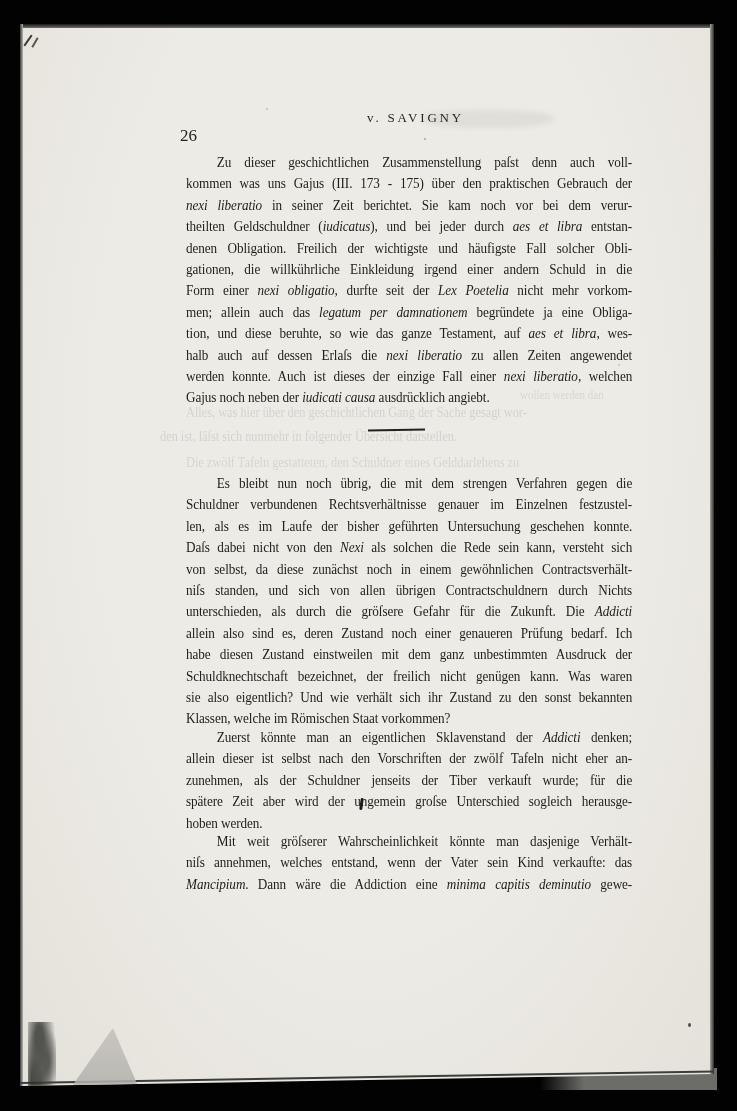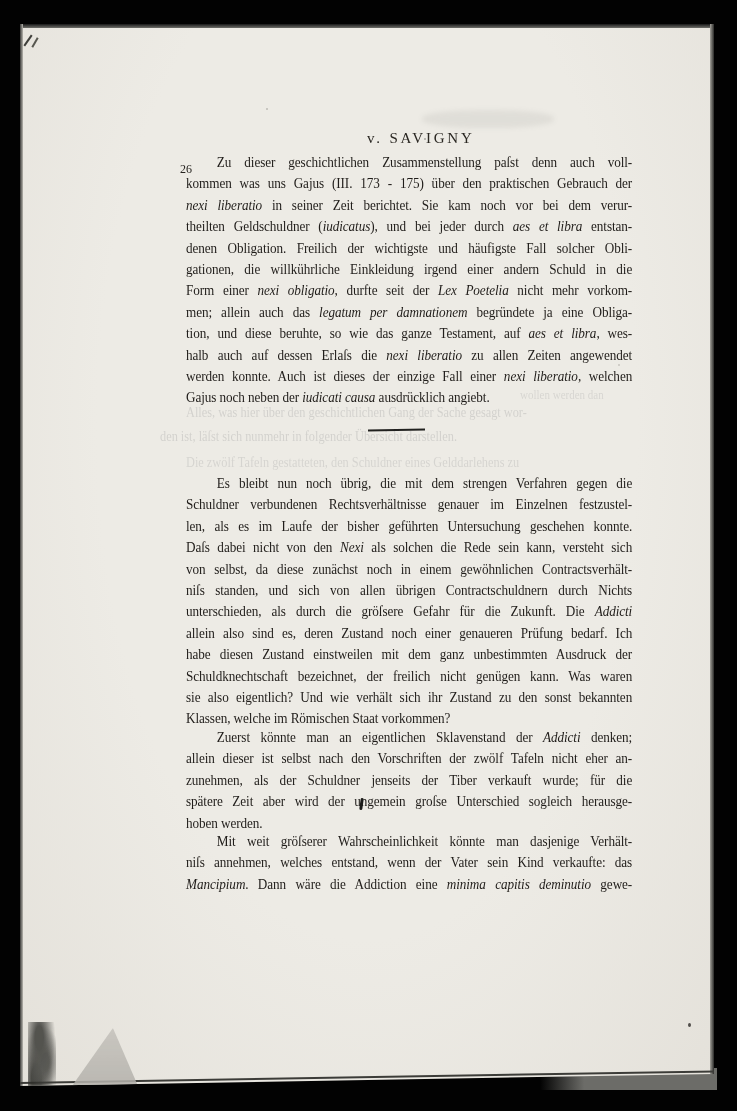--- a/index.html
+++ b/index.html
@@ -14,22 +14,22 @@
     clip-path:polygon(0 0,100% 0,100% calc(100% - 12px),0 100%);}
   .top-edge{position:absolute;left:0;right:0;top:0;height:4px;
     background:linear-gradient(#171717,#6f6f6a);}
   .right-edge{position:absolute;right:0;top:0;bottom:0;width:4px;
     background:linear-gradient(90deg,#a5a39c,#2a2a28);}
   .left-edge{position:absolute;left:0;top:0;bottom:0;width:3px;
     background:linear-gradient(90deg,#3a3a38,#b8b6af);}
   .bottom-line{position:absolute;left:-2px;top:1058px;width:700px;height:2px;
     background:#3c3c38;transform:rotate(-0.95deg);transform-origin:0 50%;}
   
-  .page-number{position:absolute;left:160px;top:102px;font-size:12px;color:#26231f;margin-top:36px;}
-  .running-header{position:absolute;left:347px;top:106px;font-size:15px;
+  .page-number{position:absolute;left:160px;top:102px;font-size:17px;color:#26231f;}
+  .running-header{position:absolute;left:347px;top:86px;font-size:13px;
     letter-spacing:2.8px;color:#2a2722;}
   .header-smudge{position:absolute;left:402px;top:86px;width:132px;height:18px;
     background:#84847f;opacity:.12;filter:blur(2.5px);border-radius:45%;}
   
   .para{position:absolute;left:166px;width:507px;transform:scaleX(.88);
     transform-origin:0 0;font-size:15px;line-height:21.4px;color:#201d1a;
     letter-spacing:-.1px;}
   .para-0{top:128px}.para-1{top:449px}.para-2{top:703px}.para-3{top:807px}
   .line{text-align:justify;text-align-last:justify;height:21.4px;box-sizing:border-box;}
   .line.indent{padding-left:35px;}

